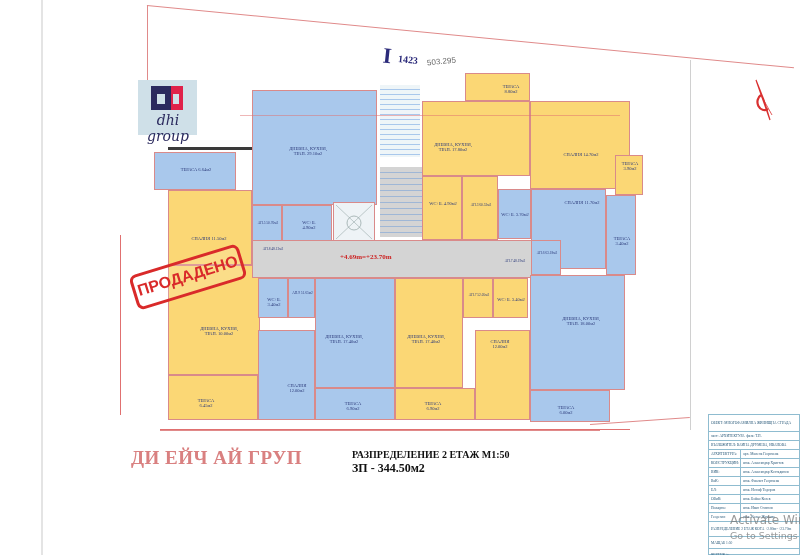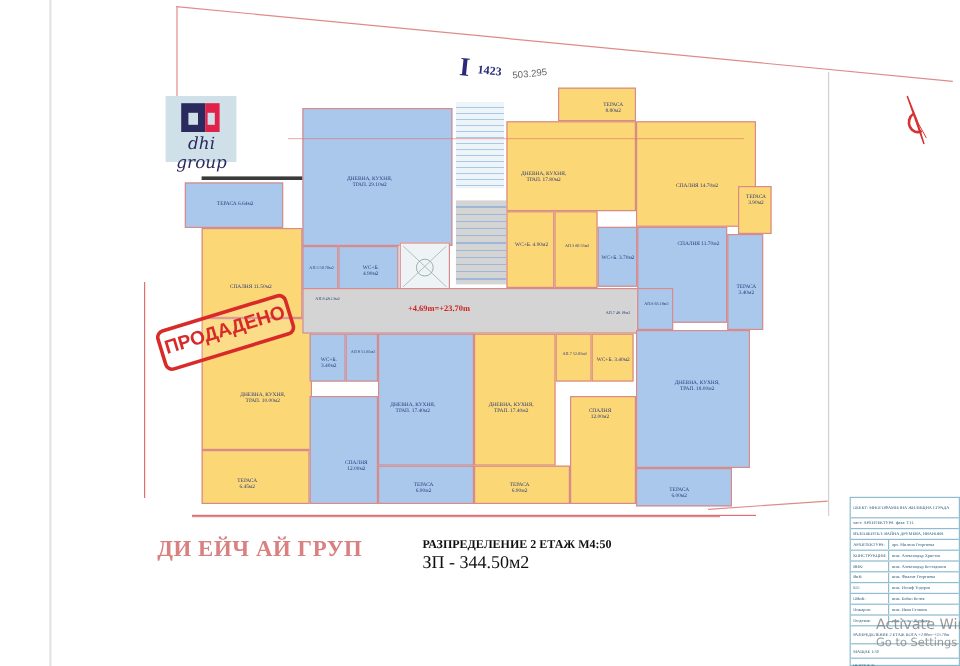--- a/index.html
+++ b/index.html
@@ -22,21 +22,21 @@
   .blue{background:#a9c8ec;}
   .yellow{background:#fbd775;}
   .grey{background:#d4d4d4;}
   .white{background:#eef3f6;}
   .wall{position:absolute;background:#3a3a3a;}
   .rlabel{position:absolute;font-size:4.5px;line-height:5px;color:#2b3a7a;text-align:center;font-family:"Liberation Serif",serif;}
   .stamp{left:131px;top:259px;width:108px;height:30px;border:3px solid #d92a2a;border-radius:7px;transform:rotate(-17deg);color:#d92a2a;font-family:"Liberation Sans",sans-serif;font-weight:bold;font-size:16px;text-align:center;line-height:28px;background:rgba(255,255,255,0.15);}
   .elev-note{left:340px;top:253px;font-size:7px;color:#c22;font-weight:bold;}
   .brand-text{left:131px;top:447px;font-family:Liberation Serif, serif;font-weight:bold;font-size:19px;color:#d98080;letter-spacing:0.5px;}
   .title1{left:352px;top:449px;font-size:10px;font-weight:bold;color:#111;}
-  .title2{left:352px;top:461px;font-size:15px;font-weight:normal;color:#111;}
+  .title2{left:352px;top:461px;font-size:12px;font-weight:bold;color:#111;}
   .stamp-table{left:708px;top:414px;width:92px;height:141px;border:1px solid #8fbcd0;box-sizing:border-box;font-size:3.6px;color:#2a5a7a;}
   .stamp-table .row{border-bottom:1px solid #8fbcd0;display:flex;height:8px;align-items:center;padding:0 2px;white-space:nowrap;overflow:hidden;}
   .stamp-table .c1{width:34%;border-right:1px solid #8fbcd0;height:100%;display:flex;align-items:center;}
   .stamp-table .c2{padding-left:2px;}
   .activate{left:730px;top:513px;font-family:"DejaVu Sans",sans-serif;font-size:12px;color:rgba(120,120,120,0.75);white-space:nowrap;}
   .activate2{left:730px;top:530px;font-family:"DejaVu Sans",sans-serif;font-size:9.5px;color:rgba(120,120,120,0.75);white-space:nowrap;}
   .dim{position:absolute;background:#e07070;}
   .stairs{position:absolute;background:repeating-linear-gradient(180deg,#d4d4d4 0 5px,#9fb7d6 5px 6px);}
   .terr-hatch{position:absolute;background:repeating-linear-gradient(180deg,#eef5f8 0 4px,#a9c8ec 4px 5px);}
 </style>
@@ -190,21 +190,21 @@
   <div class="dim" style="left:-40px;top:150px;width:1px;height:180px;"></div>
   <div class="dim" style="left:0;top:344px;width:470px;height:1px;"></div>
   <div class="dim" style="left:80px;top:30px;width:380px;height:1px;opacity:0.5;"></div>
 </div>
 
 <div class="abs stamp">ПРОДАДЕНО</div>
 
 <div class="abs elev-note">+4.69m=+23.70m</div>
 
 <div class="abs brand-text">ДИ ЕЙЧ АЙ ГРУП</div>
-<div class="abs title1">РАЗПРЕДЕЛЕНИЕ 2 ЕТАЖ М4:50</div>
+<div class="abs title1">РАЗПРЕДЕЛЕНИЕ 2 ЕТАЖ М1:50</div>
 <div class="abs title2">ЗП - 344.50м2</div>
 
 <div class="abs stamp-table">
   <div class="row" style="height:16px;white-space:normal;">ОБЕКТ: МНОГОФАМИЛНА ЖИЛИЩНА СГРАДА</div>
   <div class="row">
     <span>част:</span>&nbsp;<span>АРХИТЕКТУРА</span>&nbsp;&nbsp;<span>фаза:</span>&nbsp;<span>Т.П.</span>
   </div>
   <div class="row">ВЪЗЛОЖИТЕЛ: ВАЙНА ДРУМЕВА, ИВАНОВА</div>
   <div class="row">
       <div class="c1">АРХИТЕКТУРА:</div>

